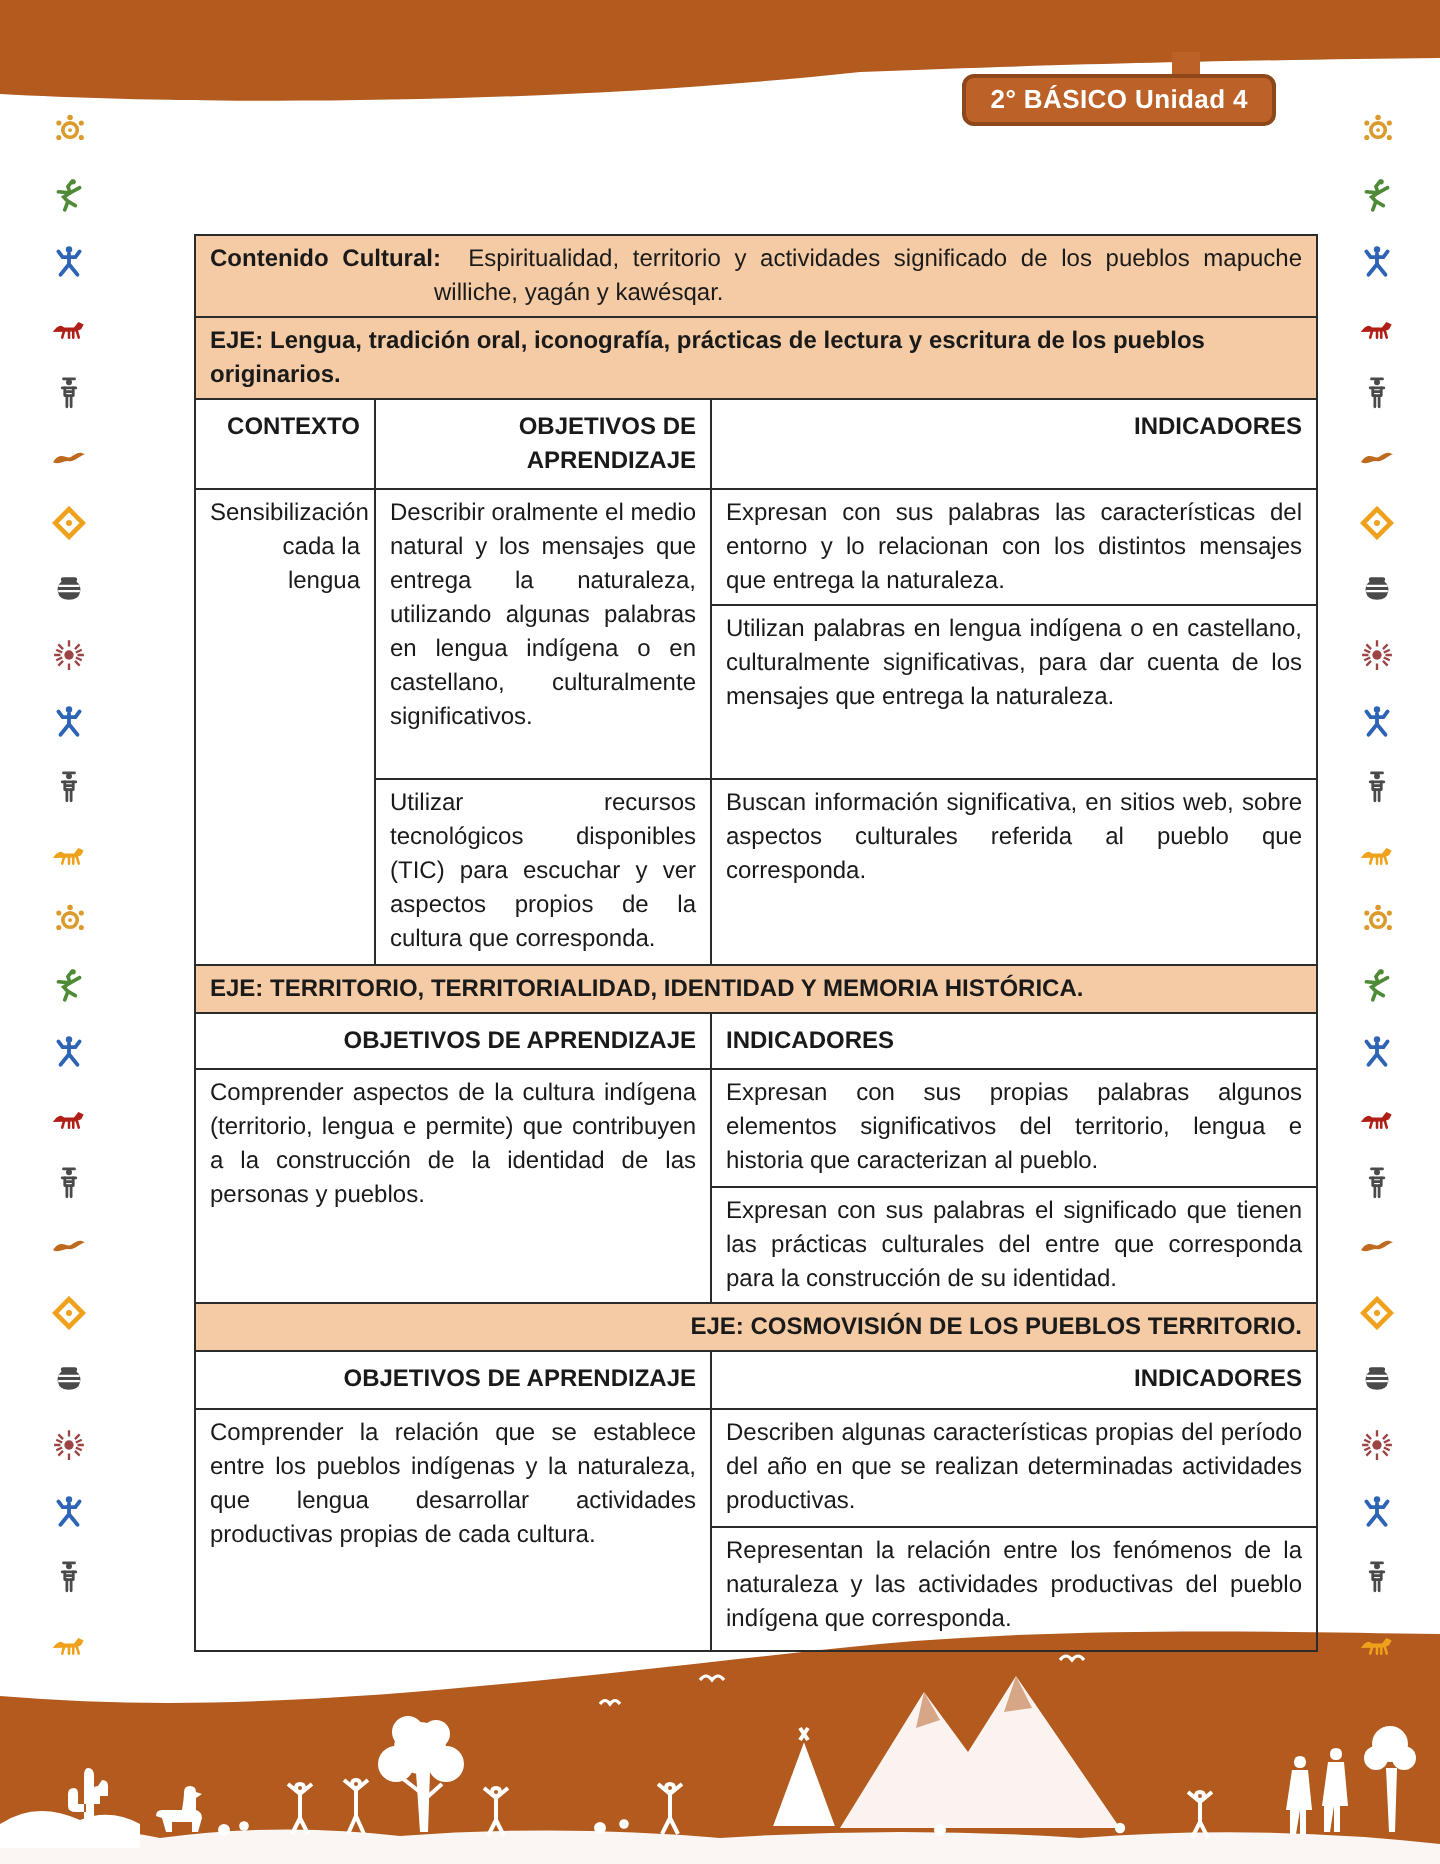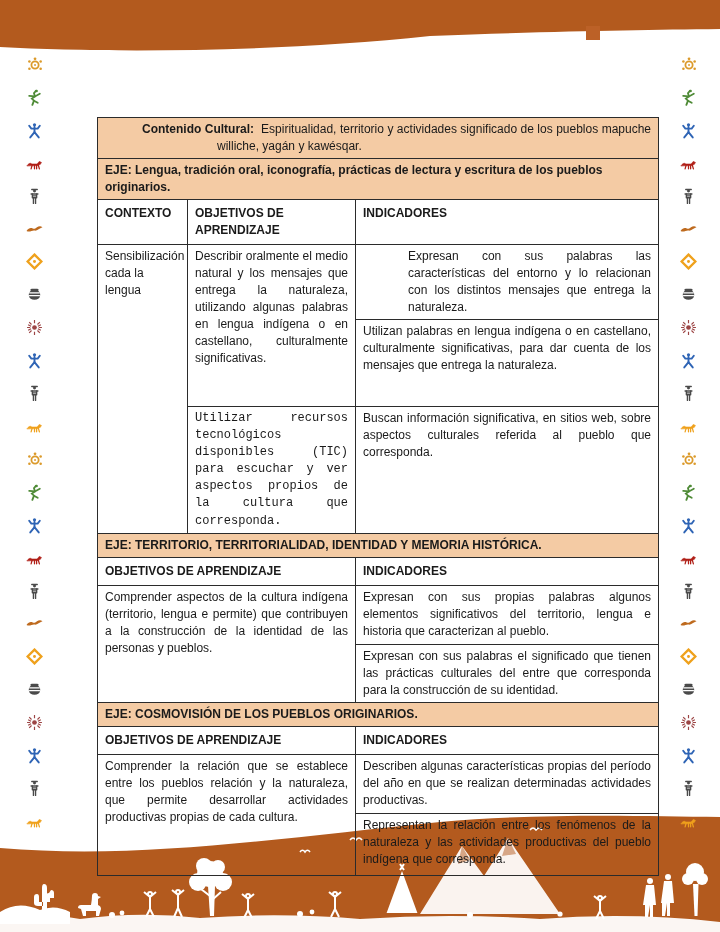--- a/index.html
+++ b/index.html
@@ -28,27 +28,27 @@
     display:flex; flex-direction:column; justify-content:space-between; align-items:center;
   }
   .strip.left{left:19px;} .strip.right{left:673px;}
   .side-icon{width:17px; height:17px; line-height:0;}
   
   .content{position:absolute; left:97px; top:117px; width:561px; z-index:5;}
   table.main{border-collapse:collapse; table-layout:fixed; width:561px;
     border:1.6px solid var(--line_dark); font-size:12px; line-height:1.42;}
   td,th{border:1px solid var(--line_dark); vertical-align:top; padding:3px 7px;}
   .peach{background:var(--peach);}
-  .bold{font-weight:bold;margin-left:37px;}
-  .ctr{text-align:left;}
+  .bold{font-weight:bold;}
+  .ctr{text-align:right;}
   .just{text-align:justify; text-justify:inter-word;}
   th{font-size:12px;}
   .hang{ text-align:justify; padding-left:112px; text-indent:-112px;}
-  .mh38{min-height:32px;} .mh50{min-height:48px;margin-left:45px;} .mh84{min-height:80px;}
-  .mh90{min-height:86px;font-family:Liberation Mono, monospace;} .mh56{min-height:52px;} .mh53{min-height:49px;}
+  .mh38{min-height:32px;} .mh50{min-height:48px;} .mh84{min-height:80px;}
+  .mh90{min-height:86px;} .mh56{min-height:52px;} .mh53{min-height:49px;}
   .mh58{min-height:55px;} .vtop{vertical-align:top;}
   .hdr{padding-top:5px; padding-bottom:5px;}
   
   .footer{position:absolute; left:0; bottom:0; width:720px; height:120px; z-index:2;}
   .hidden-defs{position:absolute; width:0; height:0; overflow:hidden;}
 </style>
 </head>
 <body>
 
 <div class="page">
@@ -106,20 +106,21 @@
           <path d="M2,5.5 L4.8,6.8 M11.2,9.2 L14,10.5 M14,5.5 L11.2,6.8 M4.8,9.2 L2,10.5"></path>
         </g>
       </g>
     </defs>
   </svg>
 
   <svg class="top-band" viewBox="0 0 720 70" preserveAspectRatio="none">
     <path d="M0,0 L720,0 L720,29 C640,30 560,31 430,36 C280,52 110,53 0,47 Z" fill="var(--band_orange)"></path>
   </svg>
   <div class="badge-stem"></div>
+  <div class="badge">2° BÁSICO Unidad 4</div>
 
   <div class="strip left">
       <div class="side-icon" style="color: rgb(219, 154, 43);"><svg width="17" height="17" viewBox="0 0 16 16">
           <use href="#sym-turtle"></use>
         </svg></div>
       <div class="side-icon" style="color: rgb(79, 139, 55);"><svg width="17" height="17" viewBox="0 0 16 16">
           <use href="#sym-lizard"></use>
         </svg></div>
       <div class="side-icon" style="color: rgb(46, 100, 181);"><svg width="17" height="17" viewBox="0 0 16 16">
           <use href="#sym-dancer"></use>
@@ -286,21 +287,21 @@
       </tr>
 
       <tr>
         <th class="ctr hdr">CONTEXTO</th>
         <th class="ctr hdr">OBJETIVOS DE APRENDIZAJE</th>
         <th class="ctr hdr vtop">INDICADORES</th>
       </tr>
 
       <tr>
         <td rowspan="3" class="ctr">Sensibilización cada la lengua</td>
-        <td rowspan="2" class="just">Describir oralmente el medio natural y los mensajes que entrega la naturaleza, utilizando algunas palabras en lengua indígena o en castellano, culturalmente significativas.</td>
+        <td rowspan="2" class="just">Describir oralmente el medio natural y los mensajes que entrega la naturaleza, utilizando algunas palabras en lengua indígena o en castellano, culturalmente significativos.</td>
         <td class="just">
           <div class="mh50">Expresan con sus palabras las características del entorno y lo relacionan con los distintos mensajes que entrega la naturaleza.</div>
         </td>
       </tr>
       <tr>
         <td class="just">
           <div class="mh84">Utilizan palabras en lengua indígena o en castellano, culturalmente significativas, para dar cuenta de los mensajes que entrega la naturaleza.</div>
         </td>
       </tr>
       <tr>
@@ -323,28 +324,28 @@
           <div class="mh56">Expresan con sus propias palabras algunos elementos significativos del territorio, lengua e historia que caracterizan al pueblo.</div>
         </td>
       </tr>
       <tr>
         <td class="just">
           <div class="mh53">Expresan con sus palabras el significado que tienen las prácticas culturales del entre que corresponda para la construcción de su identidad.</div>
         </td>
       </tr>
 
       <tr>
-        <td colspan="3" class="peach bold ctr">EJE: COSMOVISIÓN DE LOS PUEBLOS ORIGINARIOS.</td>
+        <td colspan="3" class="peach bold ctr">EJE: COSMOVISIÓN DE LOS PUEBLOS TERRITORIO.</td>
       </tr>
       <tr>
         <th colspan="2" class="ctr hdr">OBJETIVOS DE APRENDIZAJE</th>
         <th class="ctr hdr">INDICADORES</th>
       </tr>
       <tr>
-        <td colspan="2" rowspan="2" class="just">Comprender la relación que se establece entre los pueblos relación y la naturaleza, que permite desarrollar actividades productivas propias de cada cultura.</td>
+        <td colspan="2" rowspan="2" class="just">Comprender la relación que se establece entre los pueblos indígenas y la naturaleza, que lengua desarrollar actividades productivas propias de cada cultura.</td>
         <td class="just">
           <div class="mh56">Describen algunas características propias del período del año en que se realizan determinadas actividades productivas.</div>
         </td>
       </tr>
       <tr>
         <td class="just">
           <div class="mh58">Representan la relación entre los fenómenos de la naturaleza y las actividades productivas del pueblo indígena que corresponda.</div>
         </td>
       </tr>
     </tbody>

